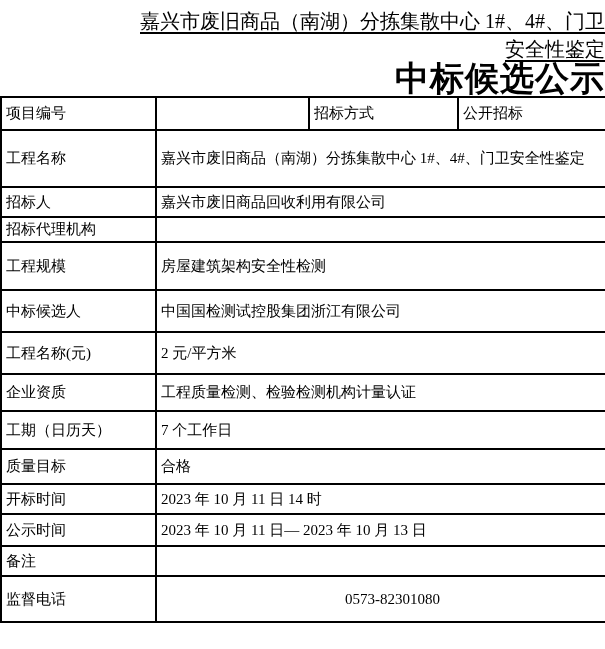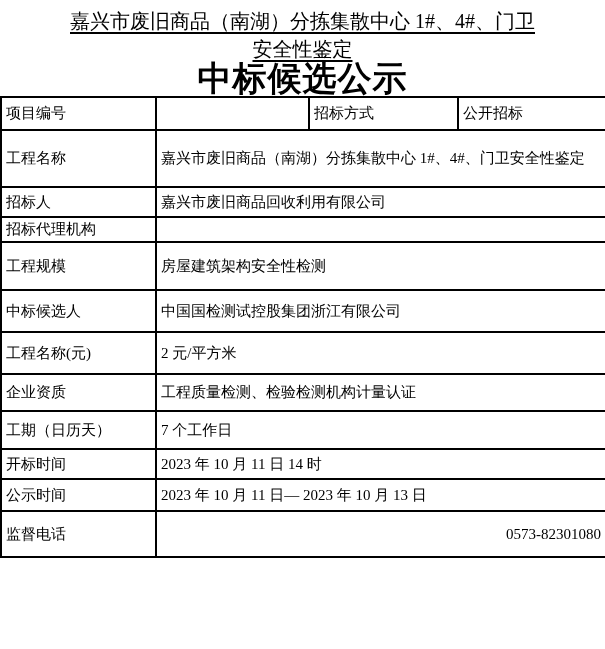--- a/index.html
+++ b/index.html
@@ -16,21 +16,21 @@
   }
   .doc {
     width: 605px;
     height: 649px;
     box-sizing: border-box;
   }
   .title-block {
     height: 96px;
     box-sizing: border-box;
     padding-top: 7px;
-    text-align: center;
+    text-align: right;
   }
   .title-line {
     font-family: "Liberation Serif", serif;
     font-size: 20px;
     line-height: 29px;
     text-decoration: underline;
     text-underline-offset: 4px;
     white-space: nowrap;
   }
   .title-line.second {
@@ -51,21 +51,21 @@
   .main-table td {
     border: 2px solid #000000;
     font-family: "Liberation Serif", serif;
     font-size: 15px;
     vertical-align: middle;
     padding: 2px 4px;
     box-sizing: border-box;
     overflow: hidden;
   }
   .main-table td.value-left {
-    text-align: right;
+    text-align: center;
     padding-left: 27px;
     border-radius: 12px;
   }
   .col-label   { width: 155px; }
   .col-v1      { width: 153px; }
   .col-label2  { width: 149px; }
   .col-v2      { width: 148px; }
 </style>
 </head>
 <body>
@@ -117,27 +117,35 @@
         <td colspan="3">2 元/平方米</td>
       </tr>
       <tr style="height:37px">
         <td>企业资质</td>
         <td colspan="3">工程质量检测、检验检测机构计量认证</td>
       </tr>
       <tr style="height:38px">
         <td>工期（日历天）</td>
         <td colspan="3">7 个工作日</td>
       </tr>
+      <tr style="height:35px">
+        <td>质量目标</td>
+        <td colspan="3">合格</td>
+      </tr>
       <tr style="height:30px">
         <td>开标时间</td>
         <td colspan="3">2023 年 10 月 11 日 14 时</td>
       </tr>
       <tr style="height:32px">
         <td>公示时间</td>
         <td colspan="3">2023 年 10 月 11 日— 2023 年 10 月 13 日</td>
+      </tr>
+      <tr style="height:30px">
+        <td>备注</td>
+        <td colspan="3"></td>
       </tr>
       <tr style="height:46px">
         <td>监督电话</td>
         <td colspan="3" class="value-left">0573-82301080</td>
       </tr>
     </tbody>
   </table>
 
 </div>
 

